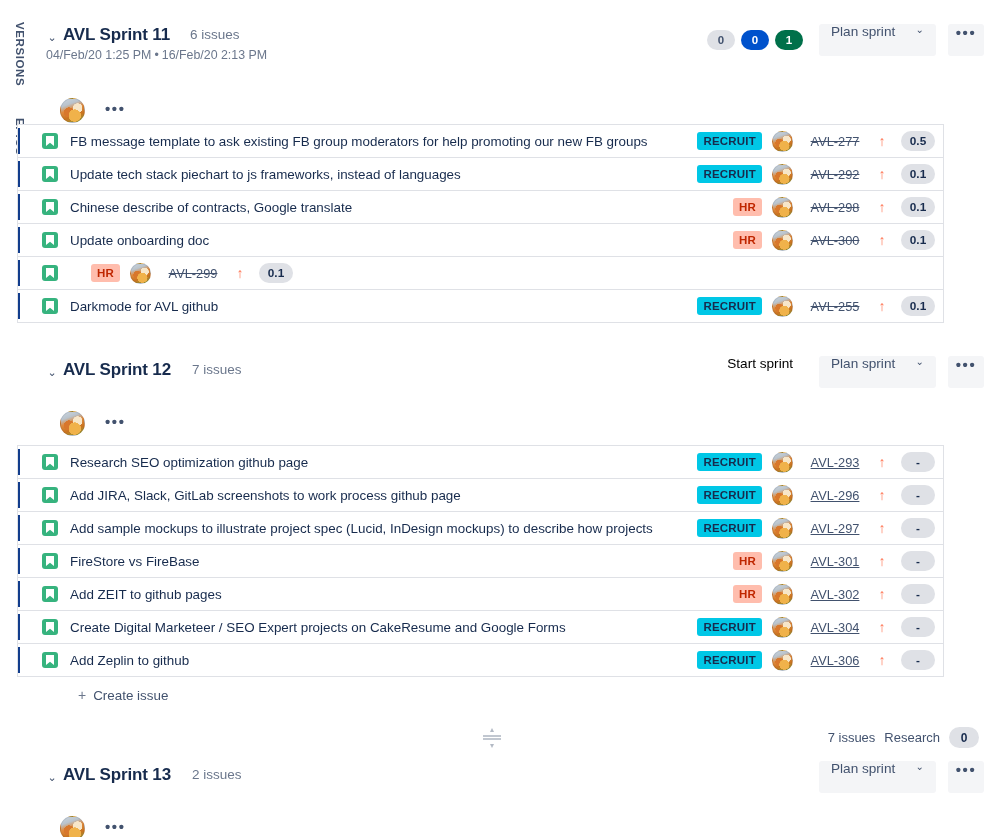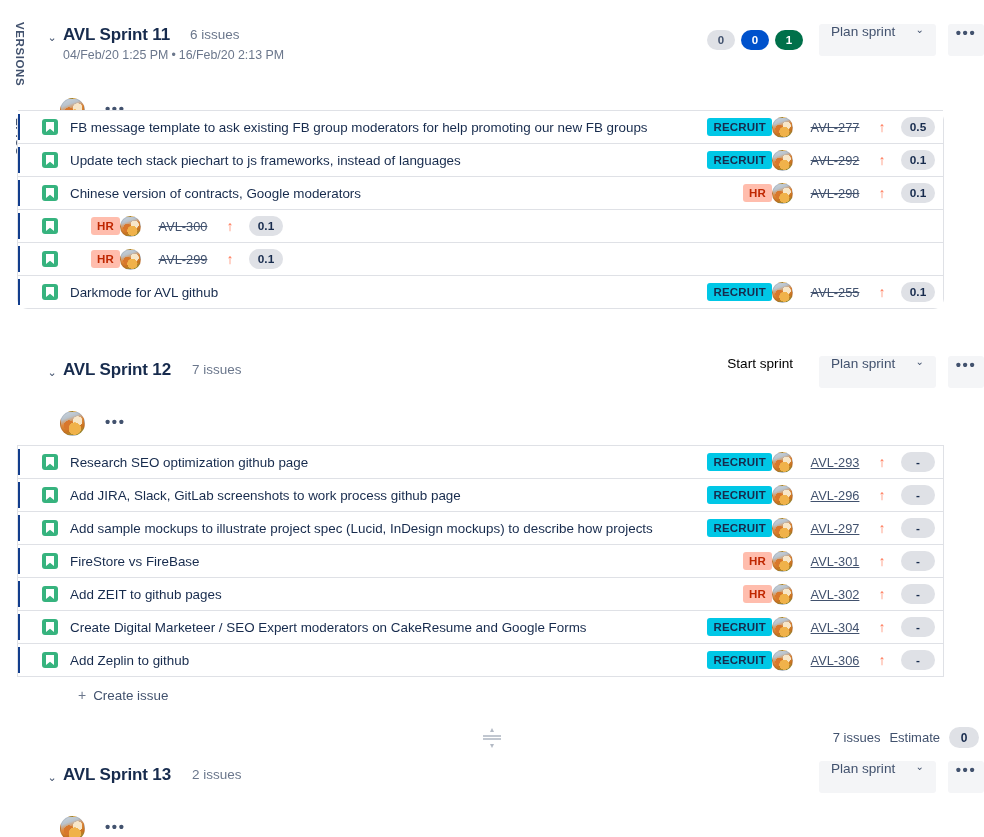--- a/index.html
+++ b/index.html
@@ -42,21 +42,21 @@
   .sprint-title {
     position: absolute; left: 23px; top: 7px;
     font-size: 17px; font-weight: 700; color: #172B4D;
     letter-spacing: -.15px;
   }
   .issue-count {
     position: absolute; top: 9px;
     font-size: 13.5px; color: #6B778C;
   }
   .sprint-dates {
-    position: absolute; left: 23px; top: 30px;
+    position: absolute; left: 6px; top: 30px;
     font-size: 12.4px; color: #6B778C;
   }
   .sprint-dates .dot { padding: 0 3px; }
 
   .meta-row { position: relative; height: 34px; }
   .avatar {
     position: absolute; left: 20px; top: 0;
     width: 25px; height: 25px; border-radius: 50%;
     background:
       radial-gradient(circle at 60% 72%, #f0b24a 0 28%, rgba(0,0,0,0) 29%),
@@ -127,21 +127,21 @@
   }
 
   .row-right { display: flex; align-items: center; flex: 0 0 auto; padding-right: 8px; }
   .label-tag {
     height: 18px; padding: 0 6px; border-radius: 3px;
     font-size: 11.5px; font-weight: 700; letter-spacing: .2px;
     display: inline-flex; align-items: center; justify-content: center;
   }
   .label-tag.recruit { background: #00C7E6; color: #172B4D; }
   .label-tag.hr      { background: #FFBDAD; color: #BF2600; }
-  .label-slot { width: 62px; display: flex; justify-content: flex-end; }
+  .label-slot { width: 62px; display: flex; justify-content: flex-end; margin-right: 10px; }
 
   .row-avatar {
     width: 21px; height: 21px; border-radius: 50%; flex: 0 0 21px;
     background:
       radial-gradient(circle at 60% 72%, #f0b24a 0 28%, rgba(0,0,0,0) 29%),
       radial-gradient(circle at 34% 58%, #d8772c 0 24%, rgba(0,0,0,0) 25%),
       radial-gradient(circle at 72% 40%, #f7e6c8 0 22%, rgba(0,0,0,0) 23%),
       linear-gradient(160deg, #cdd6de 0%, #b9c3cc 26%, #e08a3c 45%, #c9731f 70%, #8ea93c 100%);
     border: 1px solid rgba(9,30,66,.10);
   }
@@ -215,21 +215,21 @@
         <button class="btn more" style="margin-left:12px;">•••</button>
       </div>
     </div>
 
     <div class="meta-row" style="margin-top:36px;">
       <div class="avatar"></div>
       <div class="dots-btn" style="left:58px;">•••</div>
     </div>
   </div>
 
-  <div class="issues" id="issues-11" style="top:110px; width:927px;border-radius:11px;">
+  <div class="issues" id="issues-11" style="top:124px; width:927px;">
       <div class="row">
         <div class="row-bar"></div>
         <div class="type-icon"></div>
         <div class="summary">FB message template to ask existing FB group moderators for help promoting our new FB groups</div>
         <div class="row-right">
           <div class="label-slot">
             <span class="label-tag recruit">RECRUIT</span>
           </div>
           <div class="row-avatar"></div>
           <div class="issue-key done">AVL-277</div>
@@ -247,34 +247,35 @@
           </div>
           <div class="row-avatar"></div>
           <div class="issue-key done">AVL-292</div>
           <div class="prio">↑</div>
           <div class="est">0.1</div>
         </div>
       </div>
       <div class="row">
         <div class="row-bar"></div>
         <div class="type-icon"></div>
-        <div class="summary">Chinese version of contracts, Google moderators</div>
+        <div class="summary">Chinese describe of contracts, Google translate</div>
         <div class="row-right">
           <div class="label-slot">
             <span class="label-tag hr">HR</span>
           </div>
           <div class="row-avatar"></div>
           <div class="issue-key done">AVL-298</div>
           <div class="prio">↑</div>
           <div class="est">0.1</div>
         </div>
       </div>
       <div class="row">
         <div class="row-bar"></div>
         <div class="type-icon"></div>
+        <div class="summary">Update onboarding doc</div>
         <div class="row-right">
           <div class="label-slot">
             <span class="label-tag hr">HR</span>
           </div>
           <div class="row-avatar"></div>
           <div class="issue-key done">AVL-300</div>
           <div class="prio">↑</div>
           <div class="est">0.1</div>
         </div>
       </div>
@@ -395,21 +396,21 @@
           </div>
           <div class="row-avatar"></div>
           <div class="issue-key">AVL-302</div>
           <div class="prio">↑</div>
           <div class="est">-</div>
         </div>
       </div>
       <div class="row">
         <div class="row-bar"></div>
         <div class="type-icon"></div>
-        <div class="summary">Create Digital Marketeer / SEO Expert moderators on CakeResume and Google Forms</div>
+        <div class="summary">Create Digital Marketeer / SEO Expert projects on CakeResume and Google Forms</div>
         <div class="row-right">
           <div class="label-slot">
             <span class="label-tag recruit">RECRUIT</span>
           </div>
           <div class="row-avatar"></div>
           <div class="issue-key">AVL-304</div>
           <div class="prio">↑</div>
           <div class="est">-</div>
         </div>
       </div>
@@ -440,21 +441,21 @@
       <div class="bars">
           <div></div>
           <div></div>
         </div>
       <div style="font-size:8px;">▾</div>
     </div>
   </div>
 
   <div class="sprint-footer" style="top:727px;">
     <span>7 issues</span>
-    <span>Estimate</span>
+    <span>Research</span>
     <span class="footer-est-pill">0</span>
   </div>
 
   <div class="sprint" style="top:758px;">
     <div class="sprint-head">
       <div class="chev">⌄</div>
       <div class="sprint-title">AVL Sprint 13</div>
       <div class="issue-count" style="left:152px;">2 issues</div>
       <div class="hdr-right" style="top:3px;">
         <button class="btn" style="width:117px;justify-content:space-between;">

